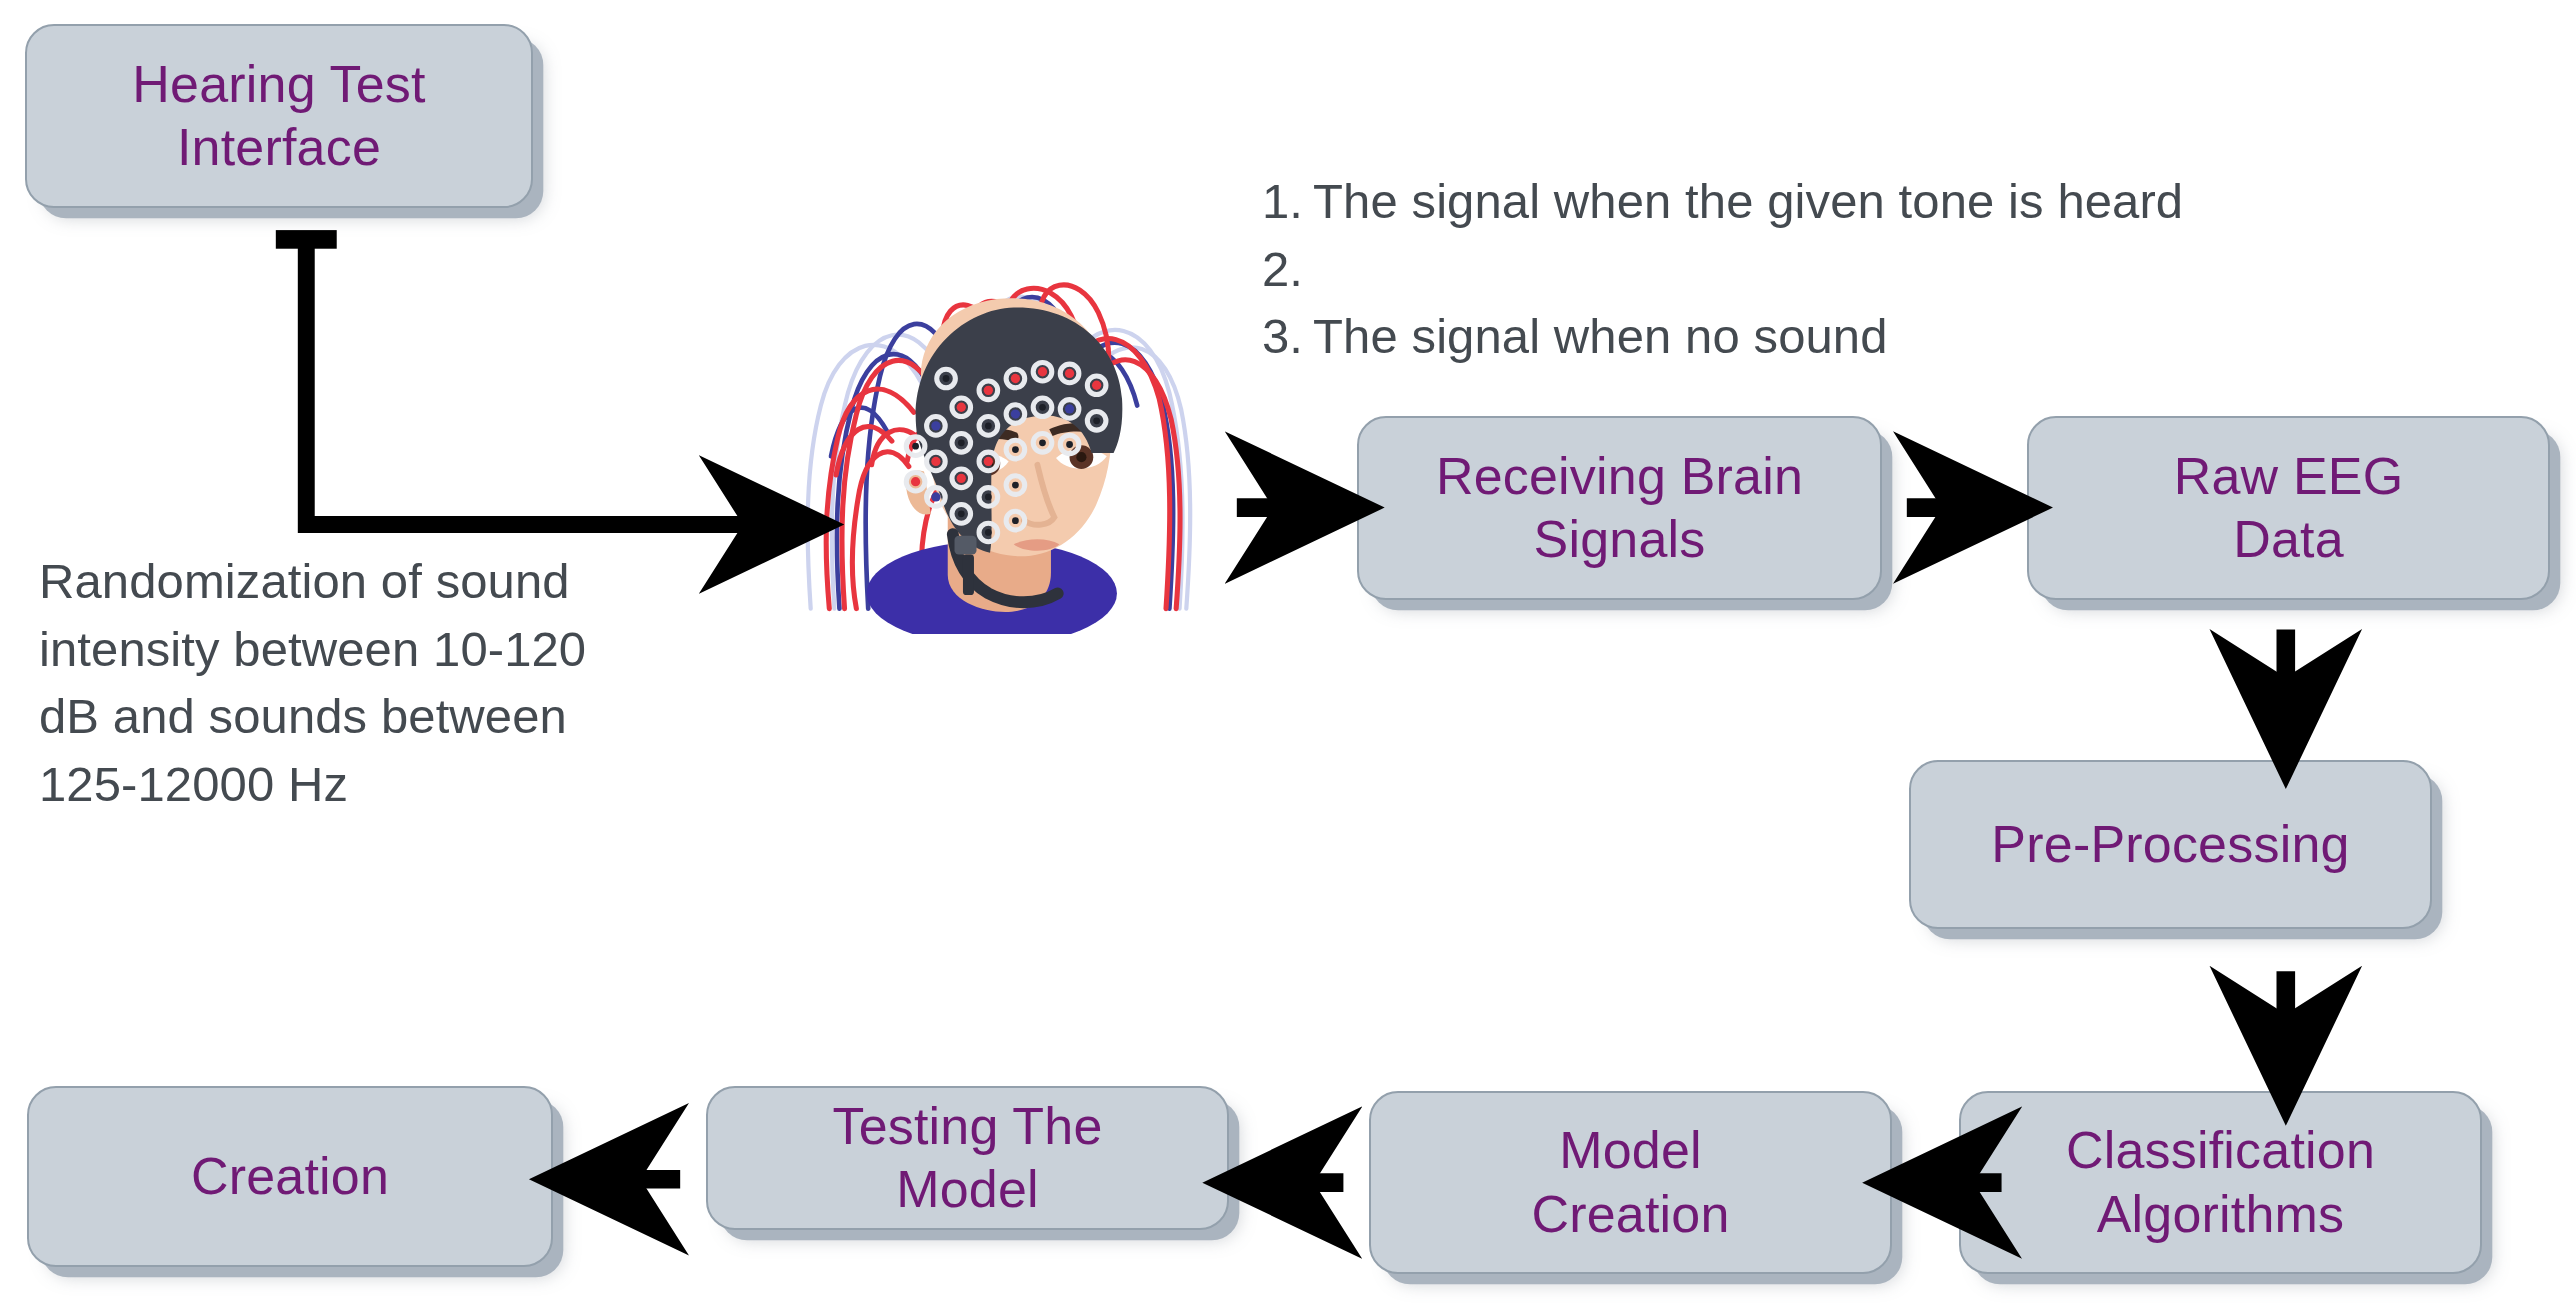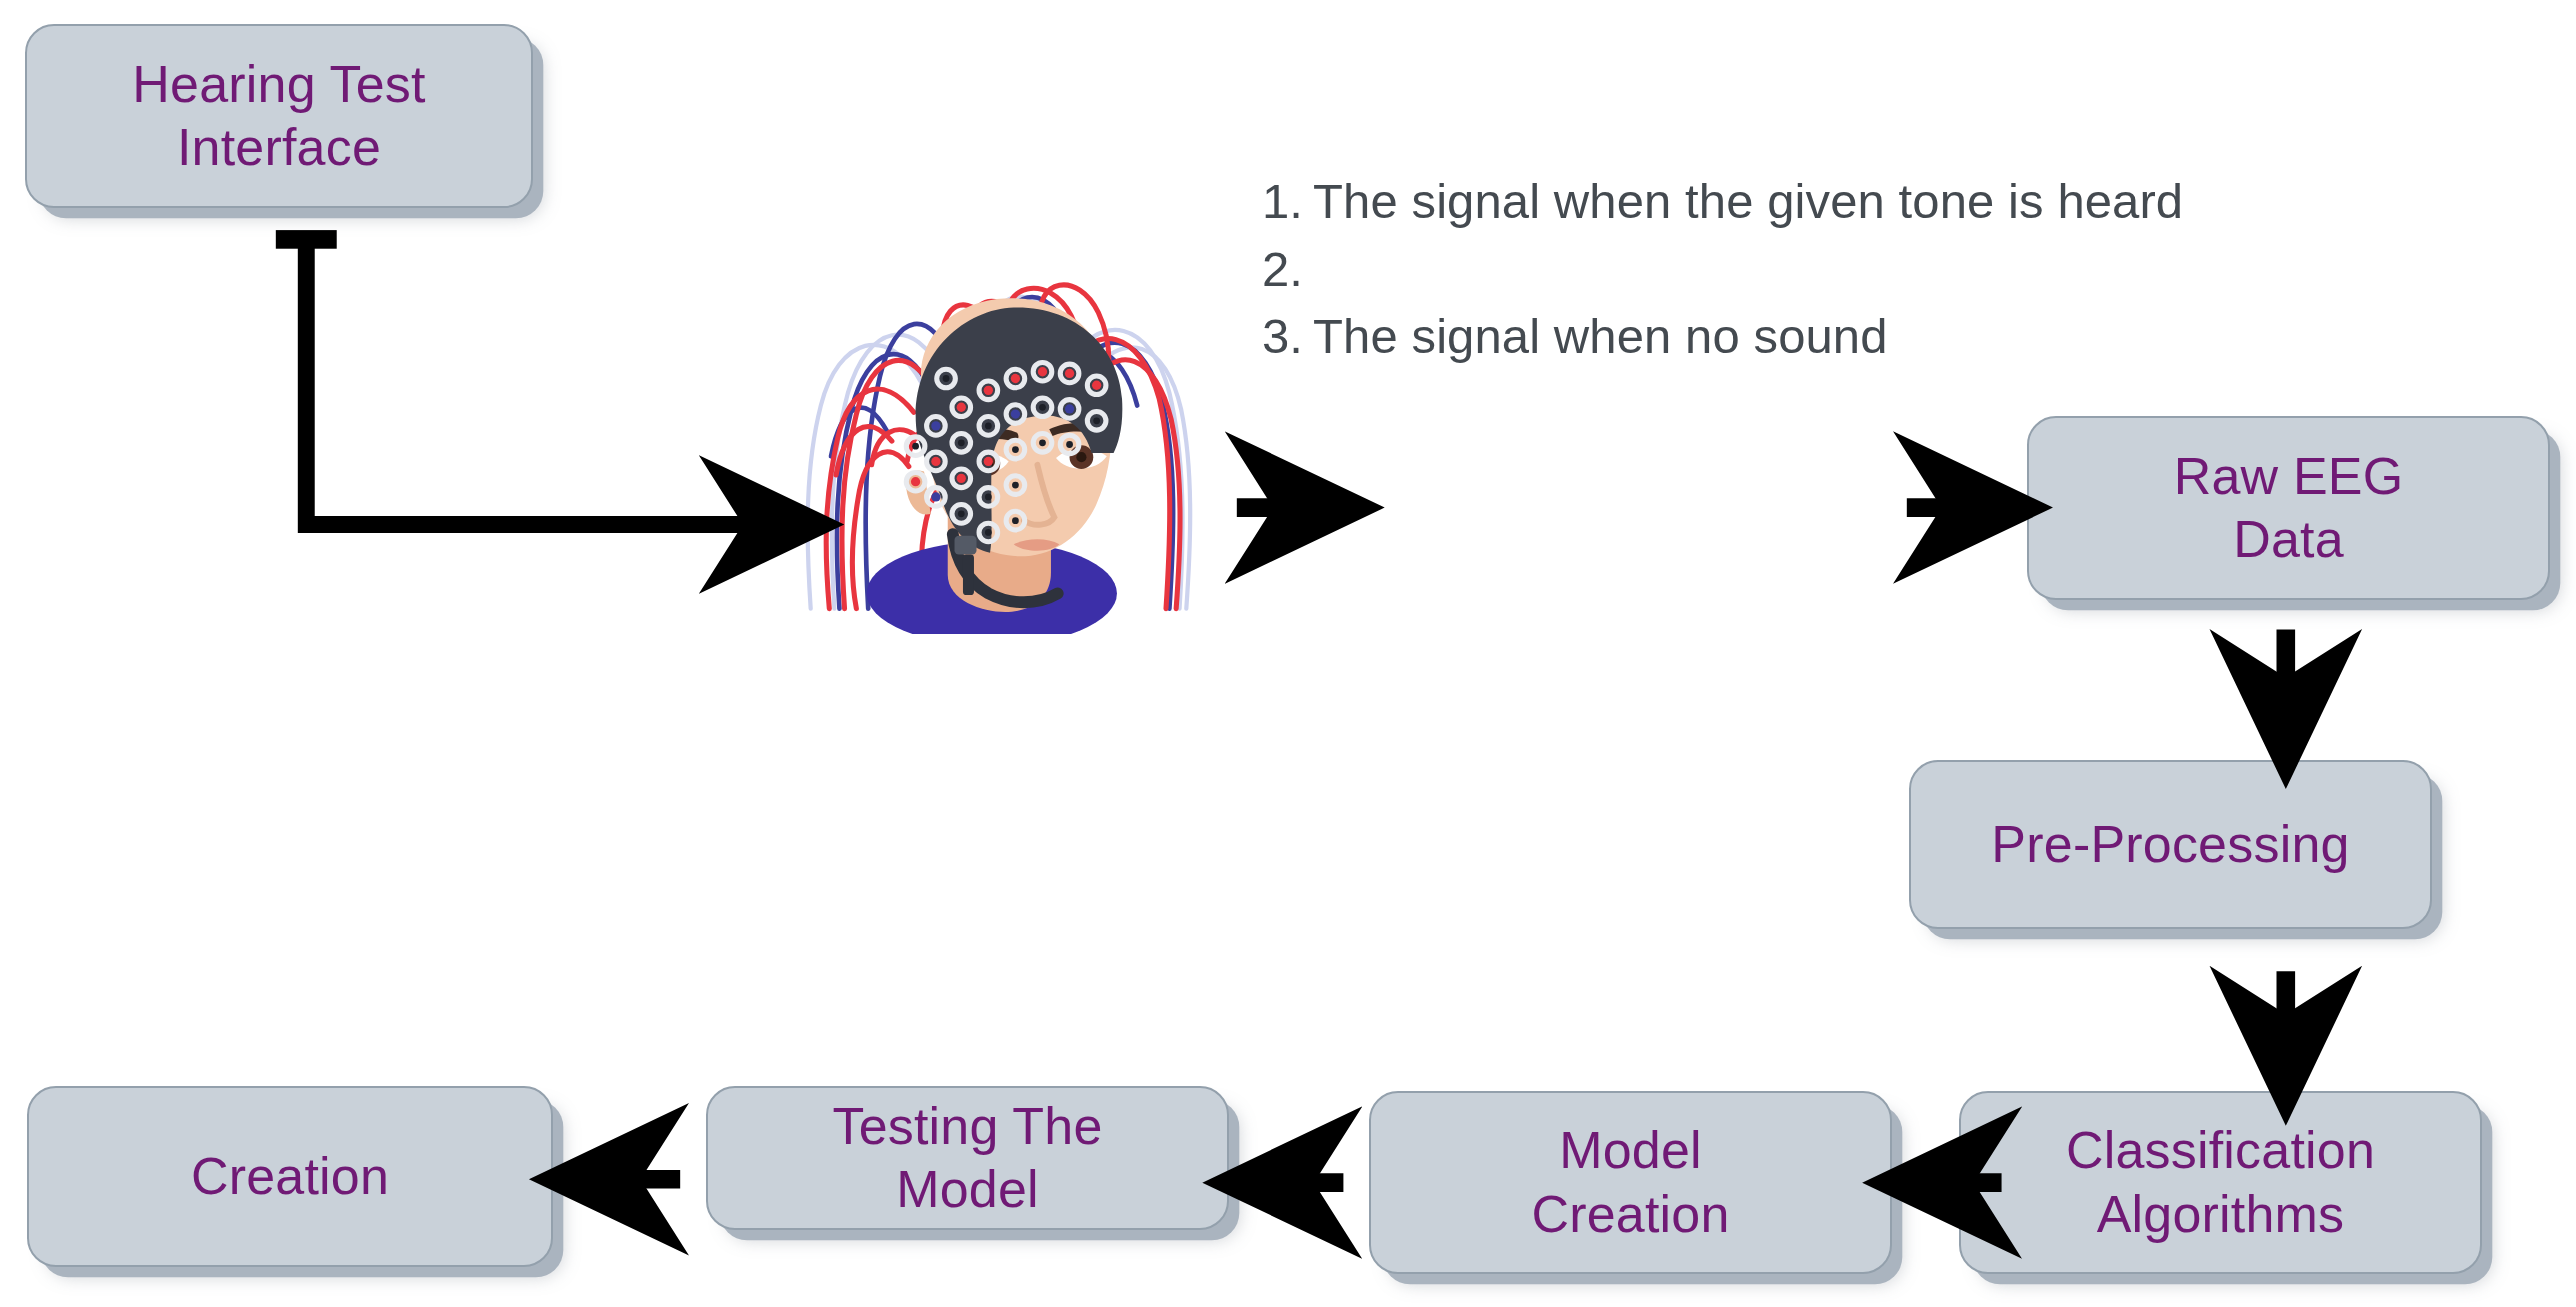--- a/index.html
+++ b/index.html
@@ -74,20 +74,24 @@
 </head>
 <body>
 
 <div id="canvas">
 
   <div class="node" style="left:25px; top:24px; width:508px; height:184px;">
     <span class="label" style="white-space:pre-line;">Hearing Test
 Interface</span>
   </div>
 
+  <div class="node" style="left:1357px; top:416px; width:525px; height:184px;">
+    <span class="label" style="white-space:pre-line;">Receiving Brain
+Signals</span>
+  </div>
 
   <div class="node" style="left:2027px; top:416px; width:523px; height:184px;">
     <span class="label" style="white-space:pre-line;">Raw EEG
 Data</span>
   </div>
 
   <div class="node" style="left:1909px; top:760px; width:523px; height:169px;">
     <span class="label" style="white-space:pre-line;">Pre-Processing</span>
   </div>
 
@@ -103,20 +107,24 @@
 
   <div class="node" style="left:706px; top:1086px; width:523px; height:144px;">
     <span class="label" style="white-space:pre-line;">Testing The
 Model</span>
   </div>
 
   <div class="node" style="left:27px; top:1086px; width:526px; height:181px;">
     <span class="label" style="white-space:pre-line;">Creation</span>
   </div>
 
+  <div class="freetext" style="left:39px; top:548px; width:677px; white-space:pre-line;">Randomization of sound
+intensity between 10-120
+dB and sounds between
+125-12000 Hz</div>
 
   <div class="freetext" style="left:1262px; top:168px; width:1269px;">
     <div class="list-item">
       <span class="list-num">1.</span>
       <span>The signal when the given tone is heard</span>
     </div>
     <div class="list-item">
       <span class="list-num">2.</span>
     </div>
     <div class="list-item">

